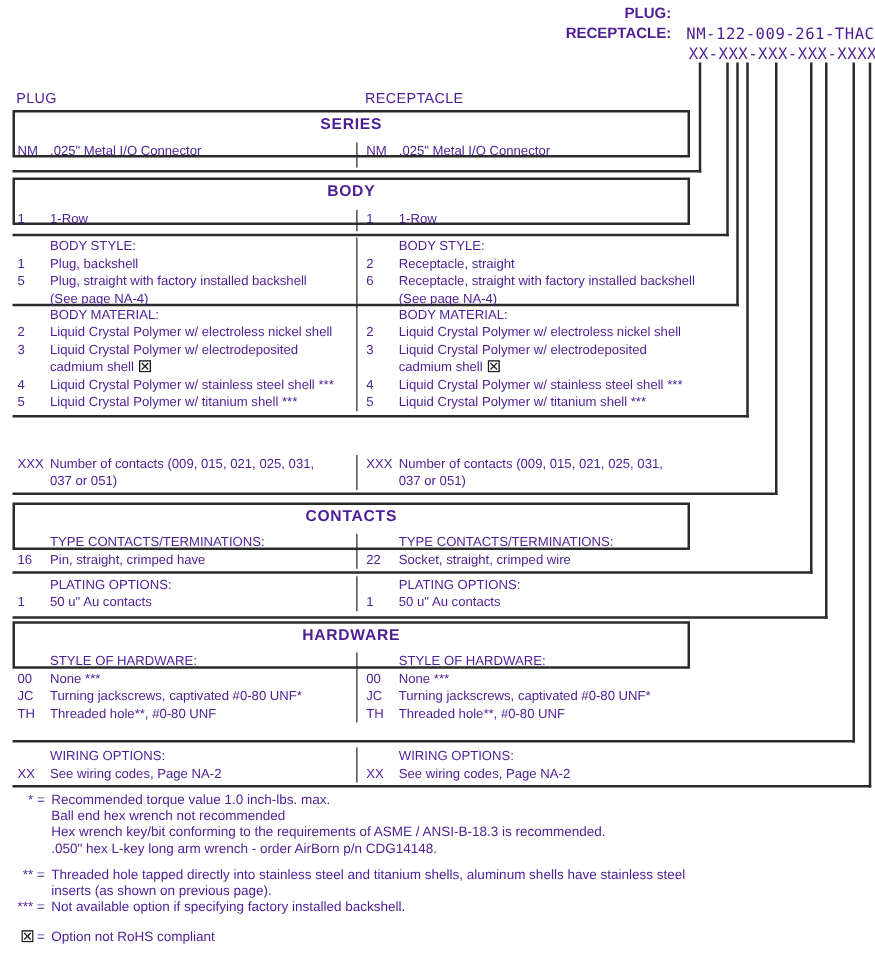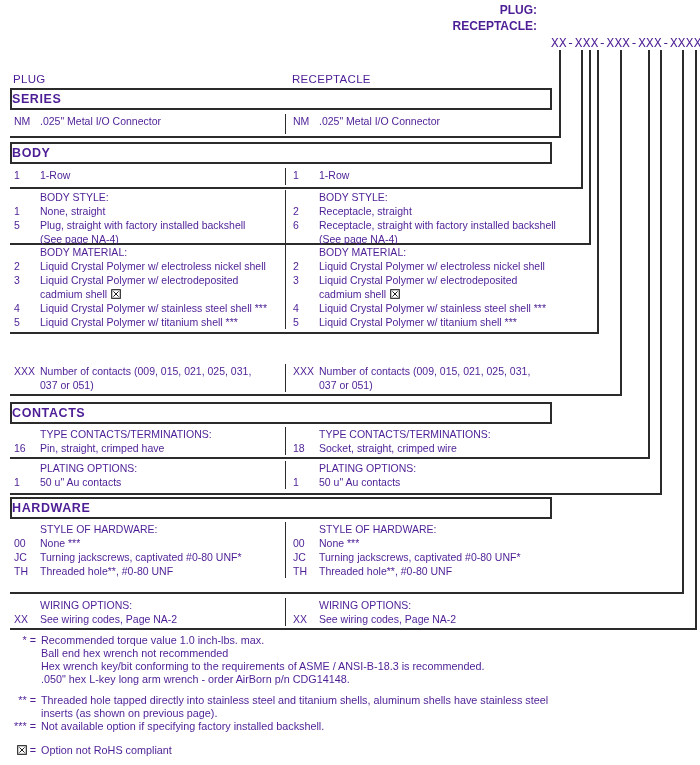--- a/index.html
+++ b/index.html
@@ -4,22 +4,22 @@
 <style>
   html,body{margin:0;padding:0;background:#fff;}
   .canvas{position:relative;width:700px;height:765px;background:#ffffff;overflow:hidden;
           font-family:"Liberation Sans",sans-serif;color:#4c1d95;}
   
   .pn-label{position:absolute;right:163px;font-weight:bold;font-size:12px;white-space:nowrap;}
   .pn-value{position:absolute;left:549px;font-family:"DejaVu Sans Mono",monospace;
             font-size:12.5px;letter-spacing:0.4px;white-space:nowrap;}
   .col-label{position:absolute;font-size:11.5px;letter-spacing:0.3px;}
   
-  .sec-header{position:absolute;left:10px;width:542px;height:22px;box-sizing:border-box;
-              border:2px solid #2b2b2b;font-weight:bold;font-size:12.5px;
+  .sec-header{position:absolute;left:10px;width:542px;height:38px;box-sizing:border-box;
+              border:2px solid #2b2b2b;text-align:center;font-weight:bold;font-size:12.5px;
               line-height:18px;letter-spacing:0.6px;}
   
   .block{position:absolute;left:10px;width:542px;display:flex;font-size:10.5px;}
   .cleft{width:275px;box-sizing:border-box;}
   .cright{width:267px;box-sizing:border-box;border-left:1.6px solid #2b2b2b;}
   .row{display:flex;line-height:14px;white-space:nowrap;}
   .cleft .code{flex:none;width:26px;padding-left:4px;}
   .cright .code{flex:none;width:26px;padding-left:7px;}
   .text{flex:none;white-space:nowrap;}
   
@@ -33,20 +33,21 @@
   .gap8{height:8px;} .gap10{height:11px;}
   .boxx{display:inline-block;vertical-align:-1px;margin-left:4px;}
 </style>
 </head>
 <body>
 
 <div class="canvas">
 
   <span class="pn-label" style="top:3px">PLUG:</span>
   <span class="pn-label" style="top:19px">RECEPTACLE:</span>
+  <span class="pn-value" style="top:19px">NM-122-009-261-THAC</span>
   <span class="pn-value" style="top:35px;left:551px">XX-XXX-XXX-XXX-XXXX</span>
 
   <span class="col-label" style="left:13px;top:73px">PLUG</span>
   <span class="col-label" style="left:292px;top:73px">RECEPTACLE</span>
 
   <div class="vline" style="left:559px;height:88px"></div>
   <div class="vline" style="left:581px;height:139px"></div>
   <div class="vline" style="left:589px;height:195px"></div>
   <div class="vline" style="left:597px;height:284px"></div>
   <div class="vline" style="left:620px;height:346px"></div>
@@ -99,21 +100,21 @@
   </div>
 
   <div class="block" style="top:190px">
     <div class="cleft">
       <div class="row">
         <span class="code"></span>
         <span class="text">BODY STYLE:</span>
       </div>
       <div class="row">
         <span class="code">1</span>
-        <span class="text">None, straight</span>
+        <span class="text">Plug, backshell</span>
       </div>
       <div class="row">
         <span class="code">5</span>
         <span class="text">Plug, straight with factory installed backshell</span>
       </div>
       <div class="row">
         <span class="code"></span>
         <span class="text">(See page NA-4)</span>
       </div>
     </div>
@@ -234,21 +235,21 @@
         <span class="code">16</span>
         <span class="text">Pin, straight, crimped have</span>
       </div>
     </div>
     <div class="cright">
       <div class="row">
         <span class="code"></span>
         <span class="text">TYPE CONTACTS/TERMINATIONS:</span>
       </div>
       <div class="row">
-        <span class="code">18</span>
+        <span class="code">22</span>
         <span class="text">Socket, straight, crimped wire</span>
       </div>
     </div>
   </div>
   <div class="block" style="top:461px">
     <div class="cleft">
       <div class="row">
         <span class="code"></span>
         <span class="text">PLATING OPTIONS:</span>
       </div>

